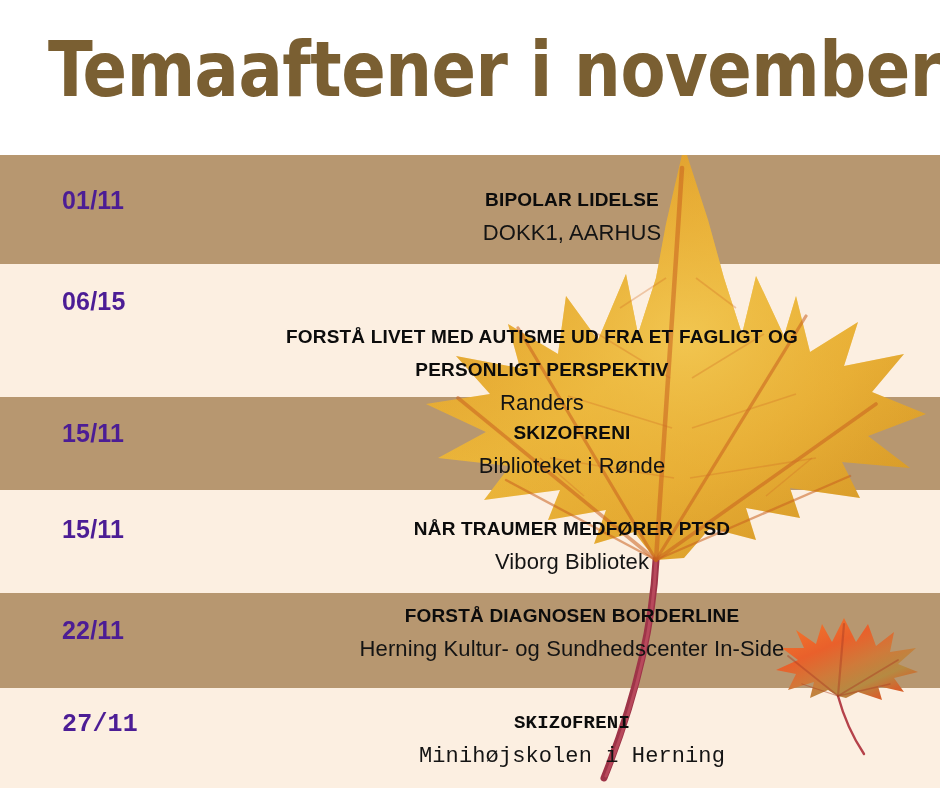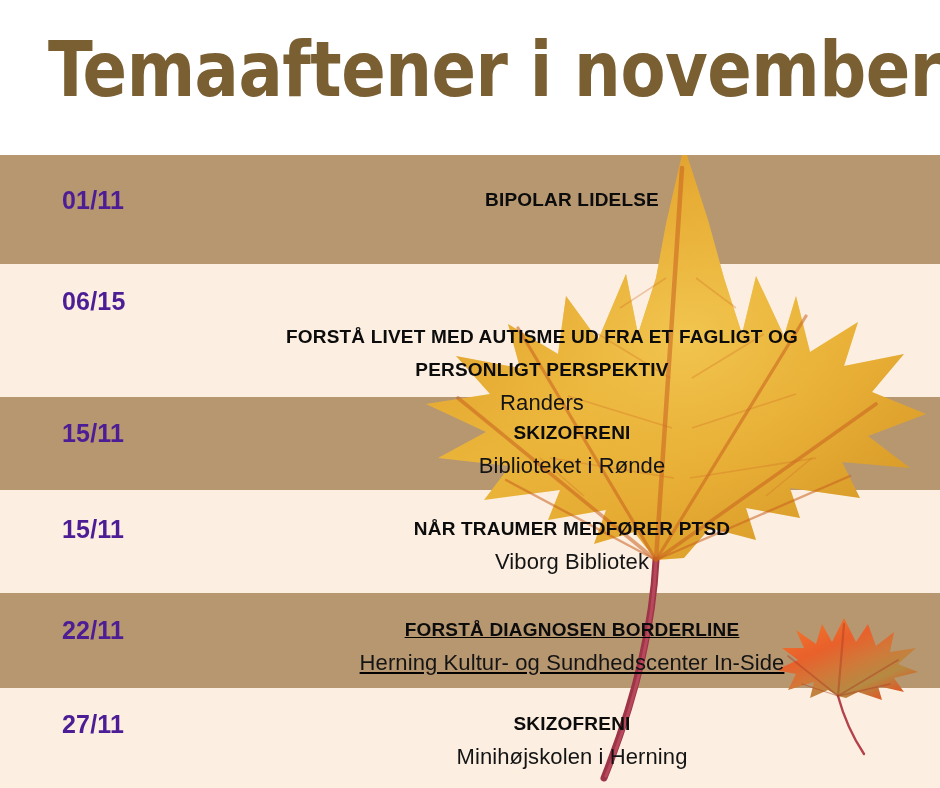--- a/index.html
+++ b/index.html
@@ -170,20 +170,21 @@
   <div class="header">
     <div class="title">Temaaftener i november</div>
   </div>
 
   <div class="textlayer">
 
     <div class="entry" style="top:155px;height:109px;">
       <div class="date" style="top:31px;">01/11</div>
       <div class="body" style="top:28px;">
         <div class="ev-title">BIPOLAR LIDELSE</div>
+        <div class="ev-venue">DOKK1, AARHUS</div>
       </div>
     </div>
 
     <div class="entry" style="top:264px;height:133px;">
       <div class="date" style="top:23px;">06/15</div>
       <div class="body" style="top:20px;width:640px;margin-top:36px;">
         <div class="ev-title">FORSTÅ LIVET MED AUTISME UD FRA ET FAGLIGT OG PERSONLIGT PERSPEKTIV</div>
         <div class="ev-venue">Randers</div>
       </div>
     </div>
@@ -199,27 +200,27 @@
     <div class="entry" style="top:490px;height:103px;">
       <div class="date" style="top:25px;">15/11</div>
       <div class="body" style="top:22px;">
         <div class="ev-title">NÅR TRAUMER MEDFØRER PTSD</div>
         <div class="ev-venue">Viborg Bibliotek</div>
       </div>
     </div>
 
     <div class="entry" style="top:593px;height:95px;">
       <div class="date" style="top:23px;">22/11</div>
-      <div class="body" style="top:20px;text-decoration:underline;">
+      <div class="body" style="top:6px;">
         <div class="ev-title">FORSTÅ DIAGNOSEN BORDERLINE</div>
         <div class="ev-venue">Herning Kultur- og Sundhedscenter In-Side</div>
       </div>
     </div>
 
-    <div class="entry" style="top:688px;height:100px;">
+    <div class="entry" style="top:688px;height:100px;font-family:Liberation Mono, monospace;">
       <div class="date" style="top:22px;">27/11</div>
       <div class="body" style="top:19px;">
         <div class="ev-title">SKIZOFRENI</div>
         <div class="ev-venue">Minihøjskolen i Herning</div>
       </div>
     </div>
 
   </div>
 
 </div>

